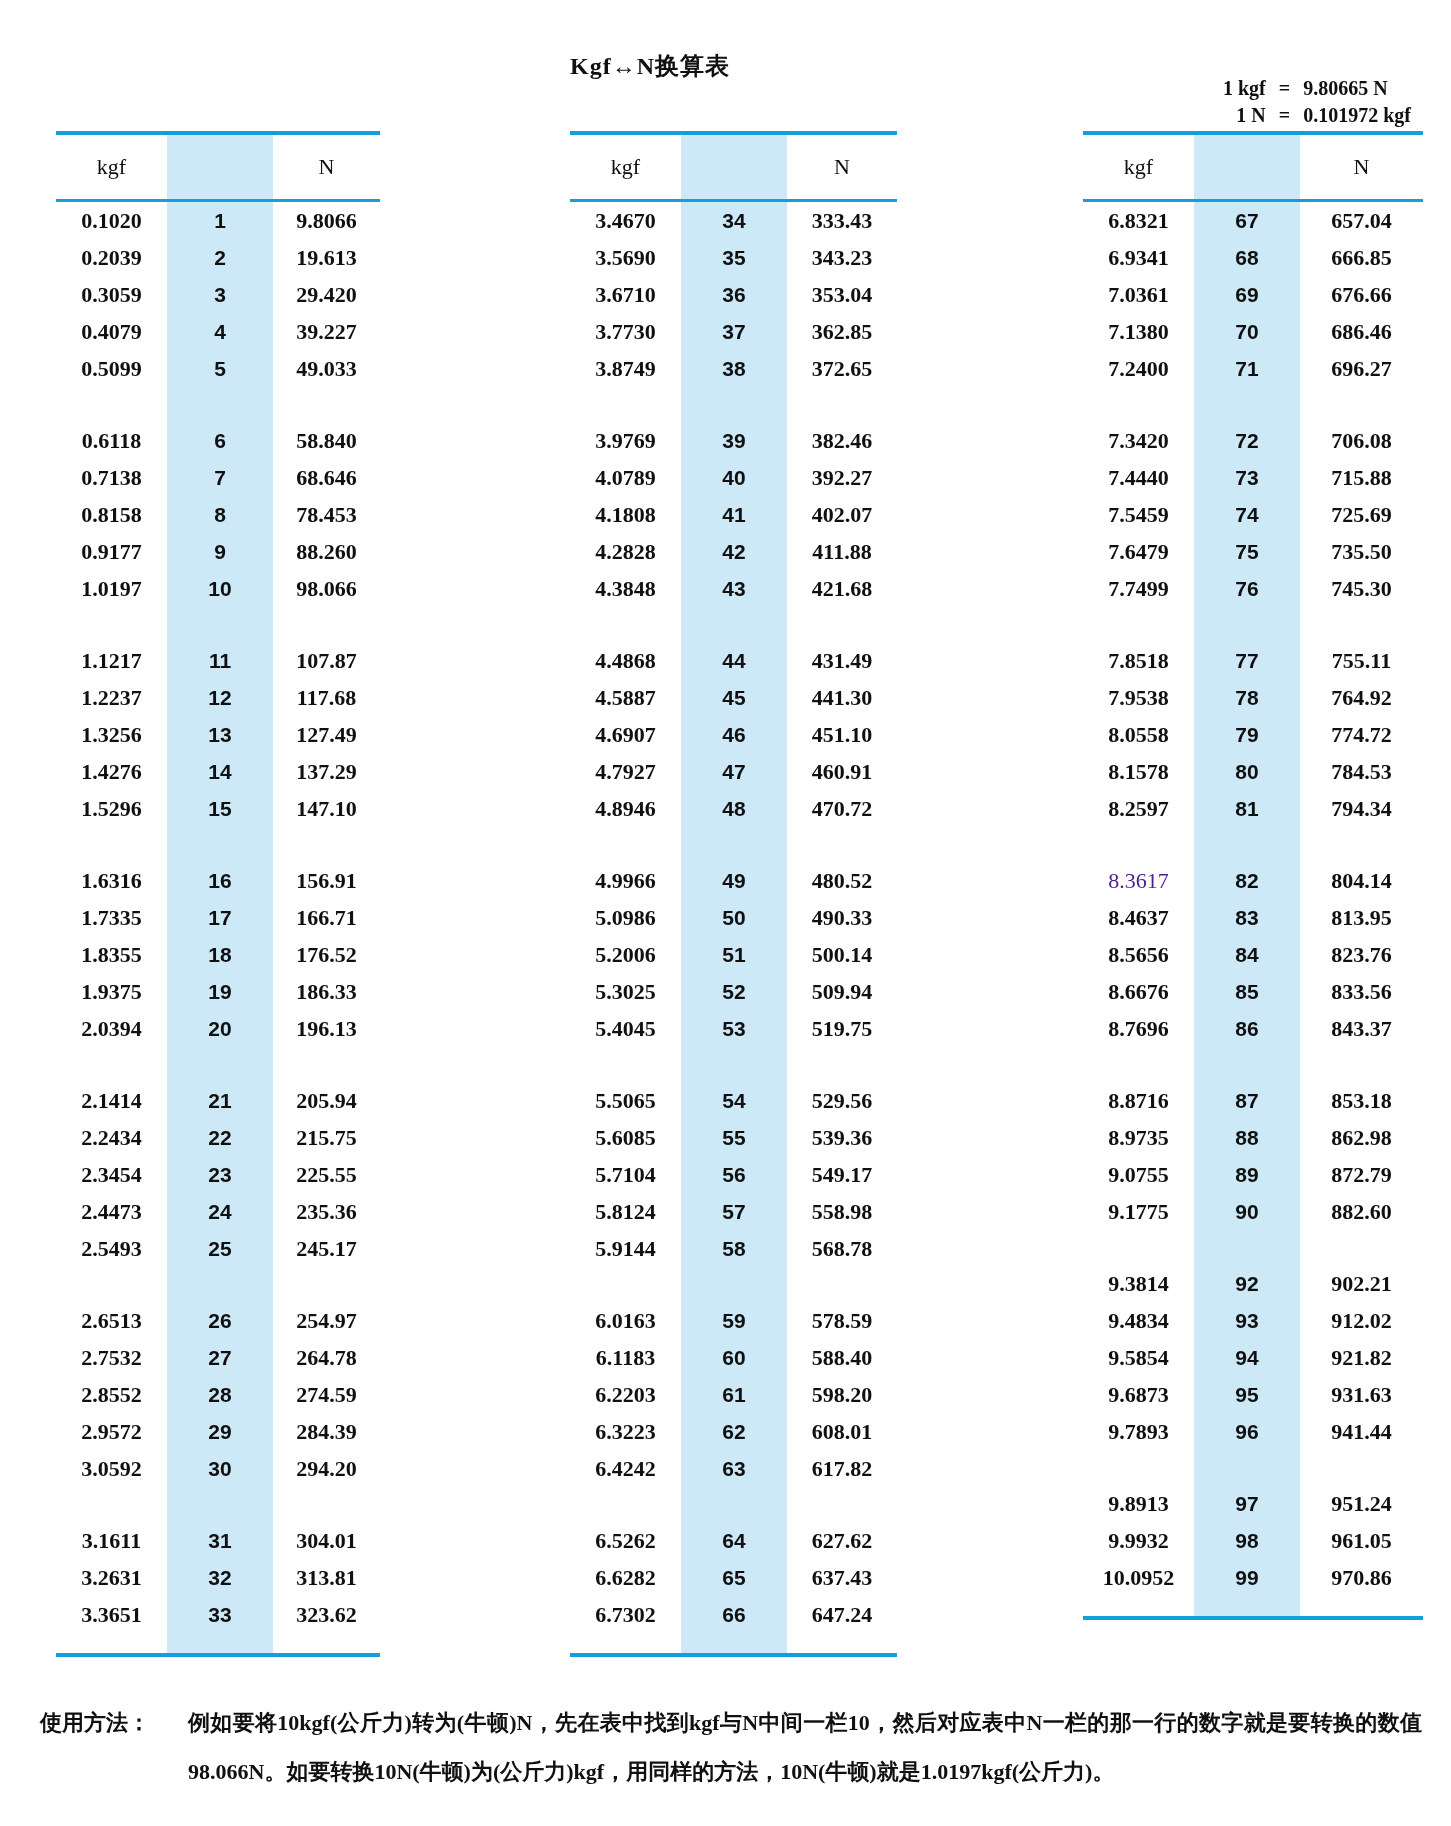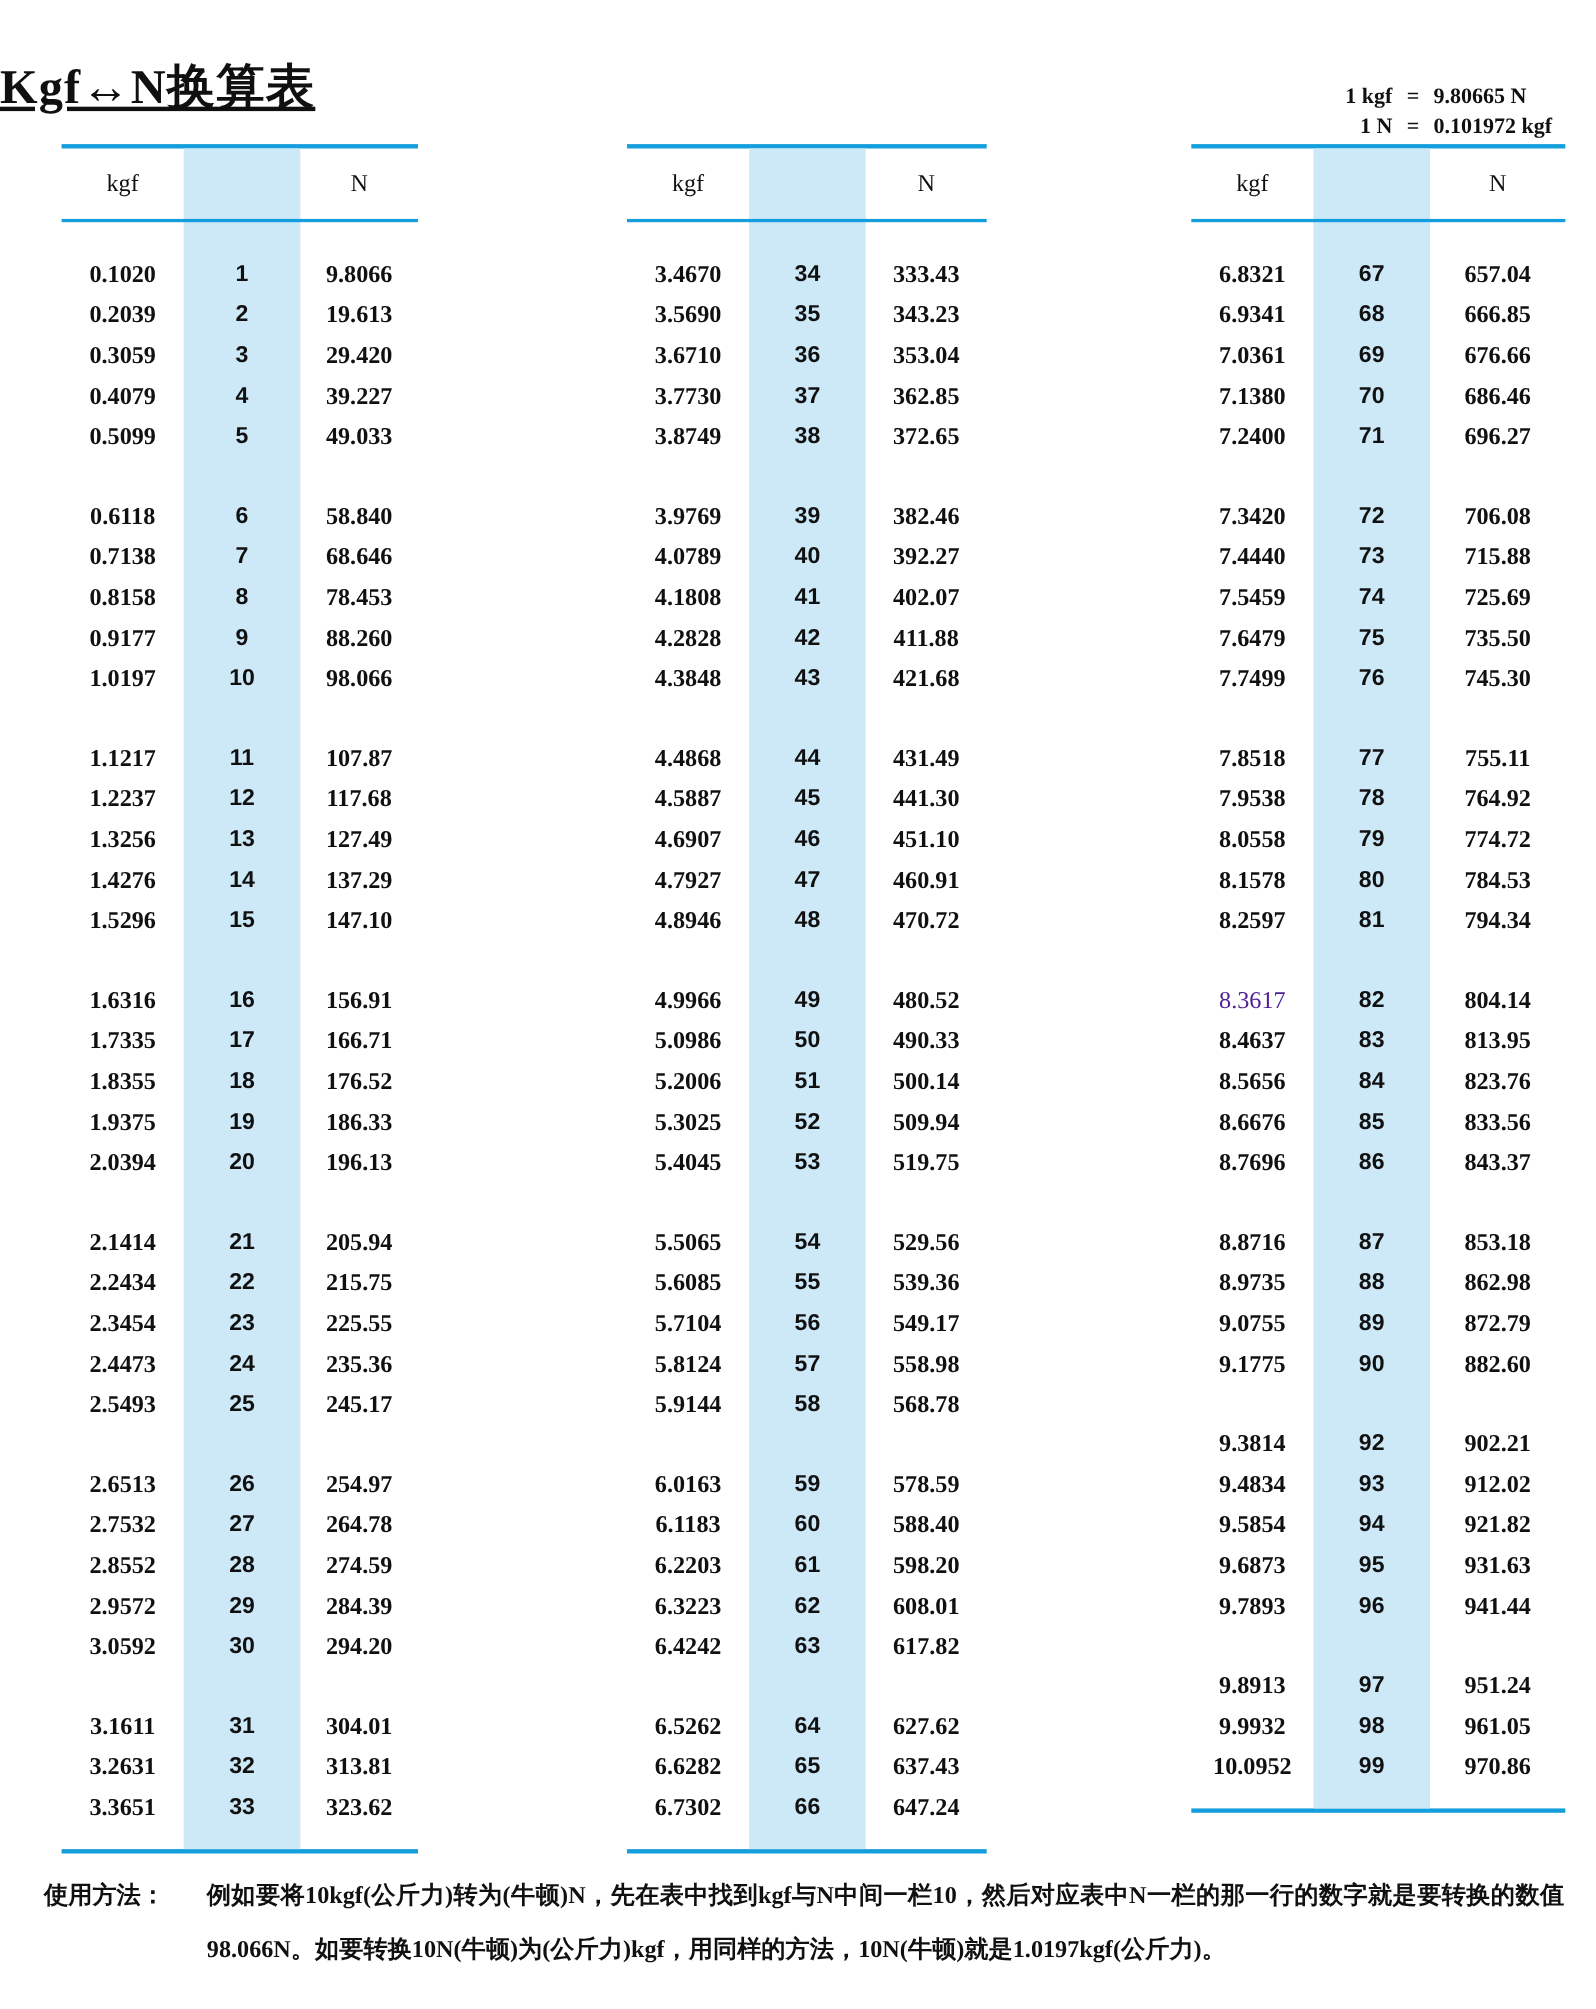--- a/index.html
+++ b/index.html
@@ -6,22 +6,22 @@
   body{
     width:1451px;height:1826px;
     background:#ffffff;
     position:relative;
     font-family:"Liberation Serif",serif;
     color:#101010;
     overflow:hidden;
   }
   .title{
     position:absolute;top:50px;left:0;width:1300px;
-    text-align:left;
-    font-size:44px;font-weight:bold;letter-spacing:1px;text-decoration:underline;
+    text-align:center;
+    font-size:24px;font-weight:bold;letter-spacing:1px;
   }
   .notes{
     position:absolute;top:76px;right:40px;
     display:grid;grid-template-columns:auto auto auto;
     column-gap:13px;row-gap:2px;
     font-size:20px;font-weight:bold;line-height:25px;
   }
   .notes .lhs{text-align:right;}
   .notes .eq{text-align:center;}
   .notes .rhs{text-align:left;}
@@ -39,21 +39,21 @@
     position:absolute;top:0;bottom:0;left:111px;width:106px;
     background:var(--band,#cde9f8);
   }
   .thead{
     position:relative;
     display:grid;grid-template-columns:111px 106px 1fr;
     height:64px;align-items:center;
     border-bottom:3px solid var(--rule,#149fdc);
     font-weight:normal;font-size:22px;text-align:center;
   }
-  .tbody{position:relative;padding-top:28px;padding-bottom:20px;}
+  .tbody{position:relative;padding-bottom:20px;}
   .trow{
     display:grid;grid-template-columns:111px 106px 1fr;
     height:37px;align-items:center;
     text-align:center;font-size:22px;font-weight:bold;
   }
   .trow.group-gap{margin-top:35px;}
   .idx{
     font-family:"Liberation Sans",sans-serif;
     font-weight:bold;font-size:21px;
   }

